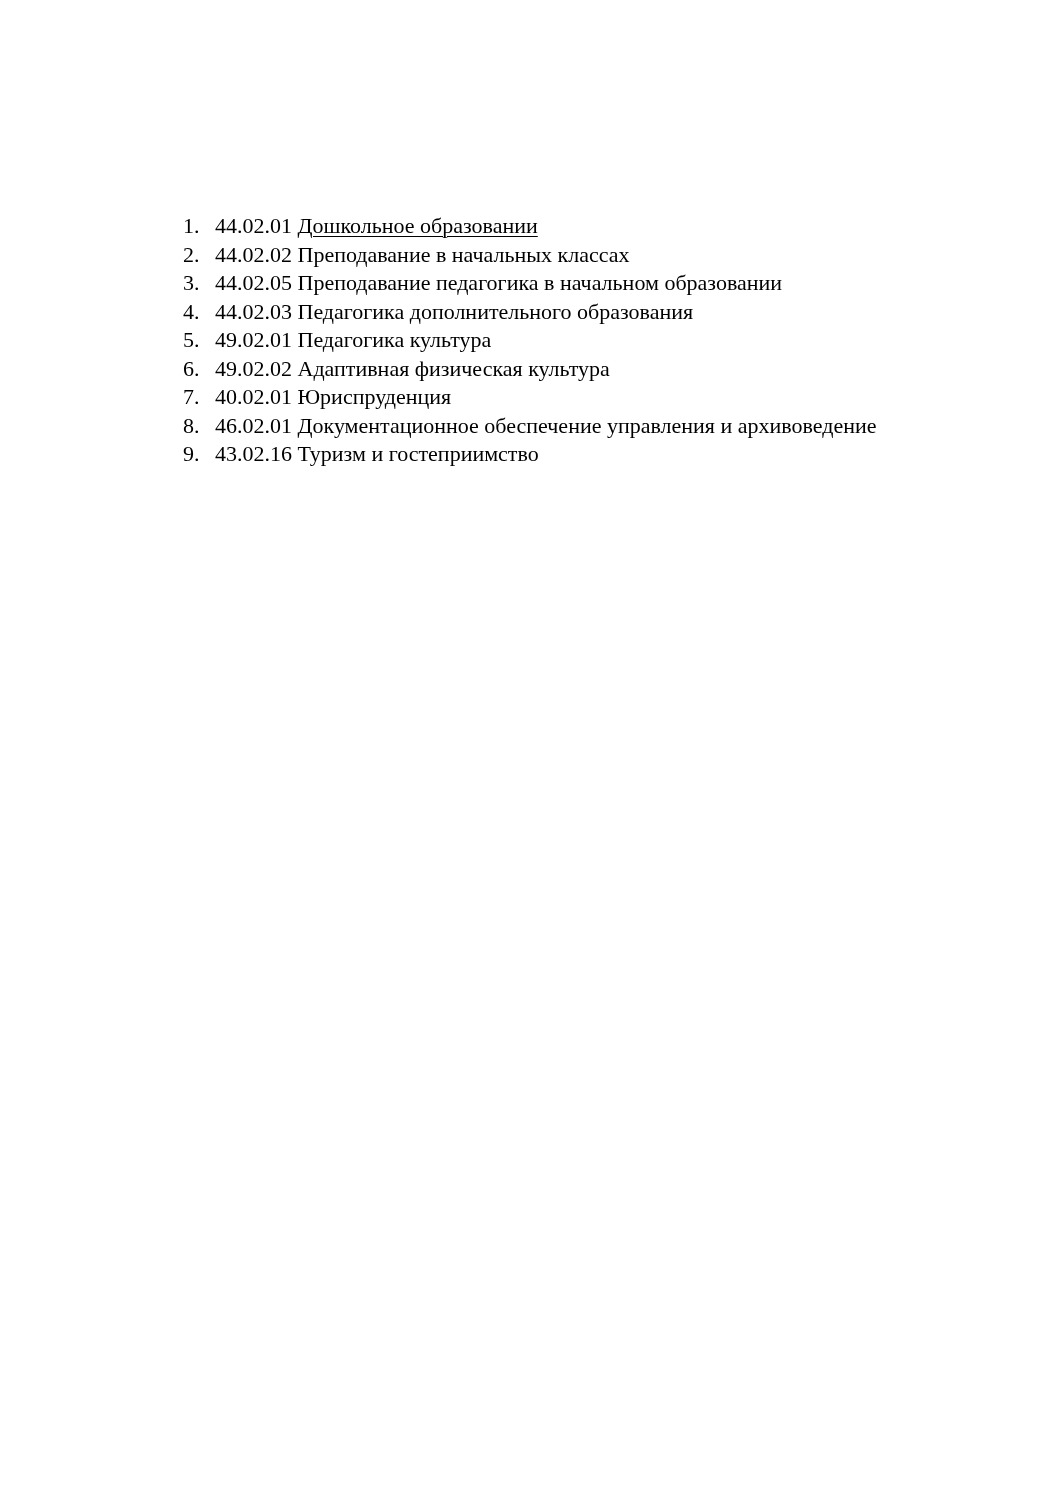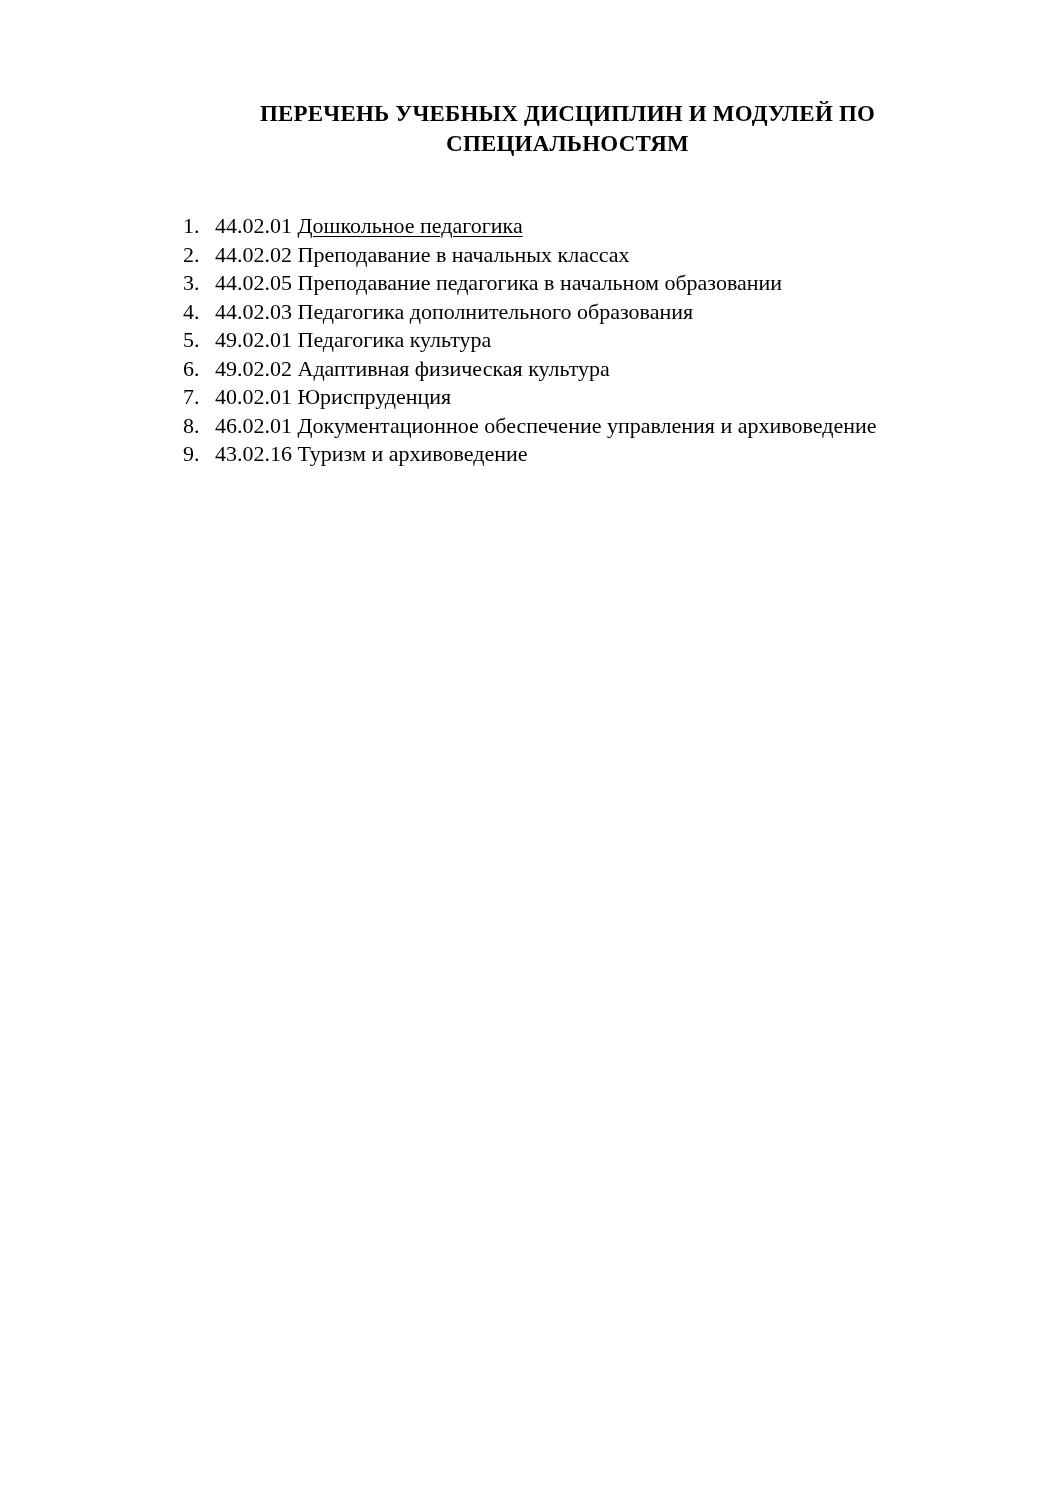--- a/index.html
+++ b/index.html
@@ -42,30 +42,26 @@
     text-decoration: underline;
     text-decoration-thickness: 1px;
     text-underline-offset: 3px;
   }
 </style>
 </head>
 <body>
 
 <div class="page">
 
-  <div class="doc-title">
-    <span class="title-line">ПЕРЕЧЕНЬ УЧЕБНЫХ ДИСЦИПЛИН И МОДУЛЕЙ ПО</span>
-    <span class="title-line">СПЕЦИАЛЬНОСТЯМ</span>
-  </div>
 
   <div class="spec-list">
 
     <div class="spec-row">
       <span class="spec-num">1.</span>
-      <span class="spec-text"><span>44.02.01</span> <span class="underlined">Дошкольное педагогика</span></span>
+      <span class="spec-text"><span>44.02.01</span> <span class="underlined">Дошкольное образовании</span></span>
     </div>
 
     <div class="spec-row">
       <span class="spec-num">2.</span>
       <span class="spec-text"><span>44.02.02</span> <span>Преподавание в начальных классах</span></span>
     </div>
 
     <div class="spec-row">
       <span class="spec-num">3.</span>
       <span class="spec-text"><span>44.02.05</span> <span>Преподавание педагогика в начальном образовании</span></span>
@@ -91,18 +87,18 @@
       <span class="spec-text"><span>40.02.01</span> <span>Юриспруденция</span></span>
     </div>
 
     <div class="spec-row">
       <span class="spec-num">8.</span>
       <span class="spec-text"><span>46.02.01</span> <span>Документационное обеспечение управления и архивоведение</span></span>
     </div>
 
     <div class="spec-row">
       <span class="spec-num">9.</span>
-      <span class="spec-text"><span>43.02.16</span> <span>Туризм и архивоведение</span></span>
+      <span class="spec-text"><span>43.02.16</span> <span>Туризм и гостеприимство</span></span>
     </div>
 
   </div>
 
 </div>
 
 </body></html>

